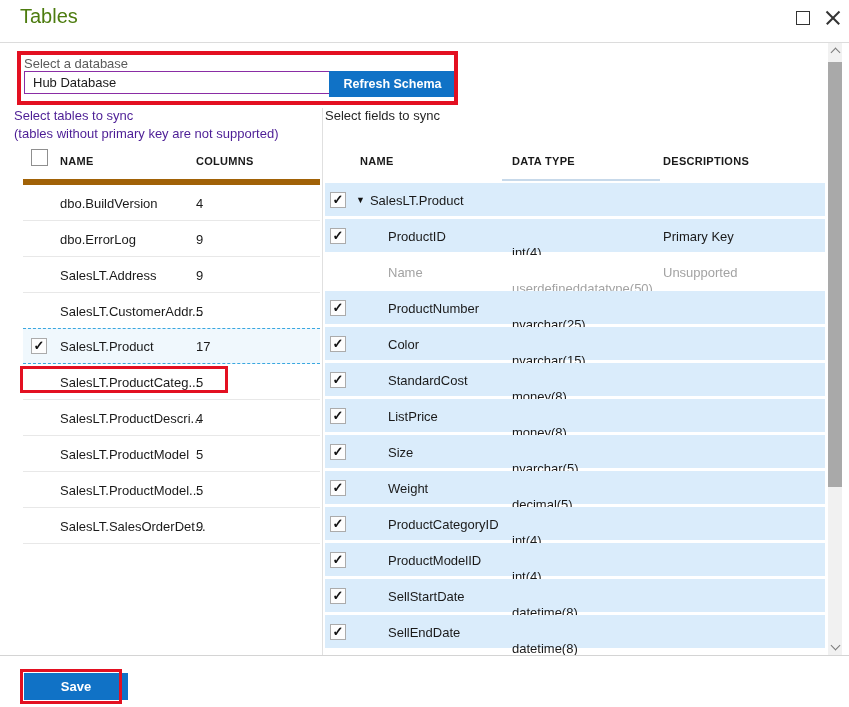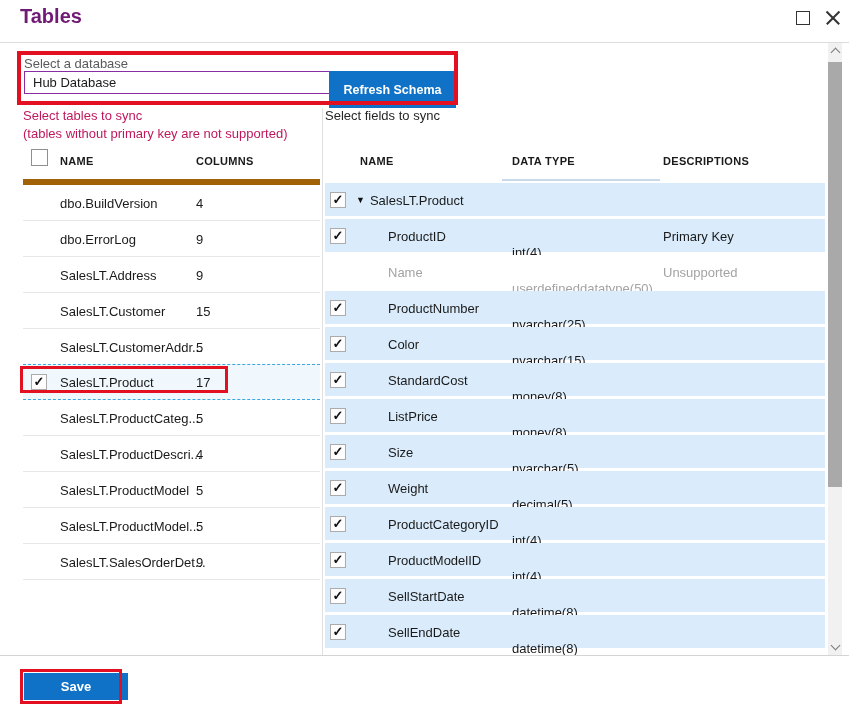--- a/index.html
+++ b/index.html
@@ -1,21 +1,21 @@
 <!DOCTYPE html>
 <html><head>
 <meta charset="utf-8">
 <style>
   * { margin:0; padding:0; box-sizing:border-box; }
   html,body { width:849px; height:707px; background:#fff; overflow:hidden;
     font-family:"Liberation Sans", sans-serif; color:#1a1a1a; }
   .abs { position:absolute; }
 
   
-  .page-title { left:20px; top:5px; font-size:20px; font-weight:700; color:#701a75; }
+  .page-title { left:20px; top:5px; font-size:20px; font-weight:400; color:#4d7c0f; }
   .restore-icon { left:796px; top:11px; width:14px; height:14px; border:1.5px solid #333; background:#fff; }
   .close-icon { left:825px; top:10px; width:16px; height:16px; position:absolute; }
   .close-icon::before,.close-icon::after { content:""; position:absolute; left:-1px; top:7px;
     width:18px; height:1.6px; background:#333; }
   .close-icon::before { transform:rotate(45deg); }
   .close-icon::after  { transform:rotate(-45deg); }
   .titlebar-divider { left:0; top:42px; width:849px; height:1px; background:#dcdcdc; }
 
   
   .annot { border:4px solid #e31021; pointer-events:none; z-index:30; }
@@ -25,24 +25,24 @@
 
   
   .db-label { left:24px; top:56px; font-size:13px; color:#5a5a5a; }
   .db-select { left:24px; top:71px; width:337px; height:23px; background:#fff;
     border:1px solid #8a2da5; font-size:13px; color:#1a1a1a; display:flex;
     align-items:center; padding-left:8px; cursor:pointer; }
   .db-select .chev { position:absolute; right:12px; top:6px; width:8px; height:8px;
     border-right:1.6px solid #333; border-bottom:1.6px solid #333; transform:rotate(45deg); }
   .btn-blue { background:#1072c6; color:#fff; border:none; font-weight:700;
     font-family:"Liberation Sans", sans-serif; cursor:pointer; }
-  .refresh-btn { left:329px; top:71px; width:127px; height:37px; font-size:12.5px; }
-
-  
-  .tables-title { left:23px; top:107px; font-size:13px; line-height:18px; color:#be185d; }
+  .refresh-btn { left:329px; top:71px; width:127px; height:26px; font-size:12.5px; }
+
+  
+  .tables-title { left:14px; top:107px; font-size:13px; line-height:18px; color:#4c1d95; }
   .fields-title { left:325px; top:108px; font-size:13px; color:#262626; }
   .col-head { font-size:11px; font-weight:700; letter-spacing:.3px; color:#1a1a1a; top:155px; }
   .h-name-l { left:60px; }  .h-cols-l { left:196px; }
   .h-name-r { left:360px; } .h-type-r { left:512px; } .h-desc-r { left:663px; }
   .hdr-cb { left:31px; top:149px; width:17px; height:17px; border:1px solid #8f8f8f; background:#fff; cursor:pointer; }
   .panel-vdivider { left:322px; top:108px; width:1px; height:547px; background:#e0e0e0; }
   .hscroll-artifact { left:502px; top:179px; width:158px; height:2px; background:#c7d9ea; }
 
   
   .tables-rows { left:23px; top:179px; width:297px; border-top:6px solid #a16207; }
@@ -108,24 +108,20 @@
     </div>
     <div class="trow">
       <span class="cell t-name">dbo.ErrorLog</span>
       <span class="cell t-cols">9</span>
     </div>
     <div class="trow">
       <span class="cell t-name">SalesLT.Address</span>
       <span class="cell t-cols">9</span>
     </div>
     <div class="trow">
-      <span class="cell t-name">SalesLT.Customer</span>
-      <span class="cell t-cols">15</span>
-    </div>
-    <div class="trow">
       <span class="cell t-name">SalesLT.CustomerAddr...</span>
       <span class="cell t-cols">5</span>
     </div>
     <div class="trow selected">
       <span class="cb">✓</span>
       <span class="cell t-name">SalesLT.Product</span>
       <span class="cell t-cols">17</span>
     </div>
     <div class="trow">
       <span class="cell t-name">SalesLT.ProductCateg...</span>

